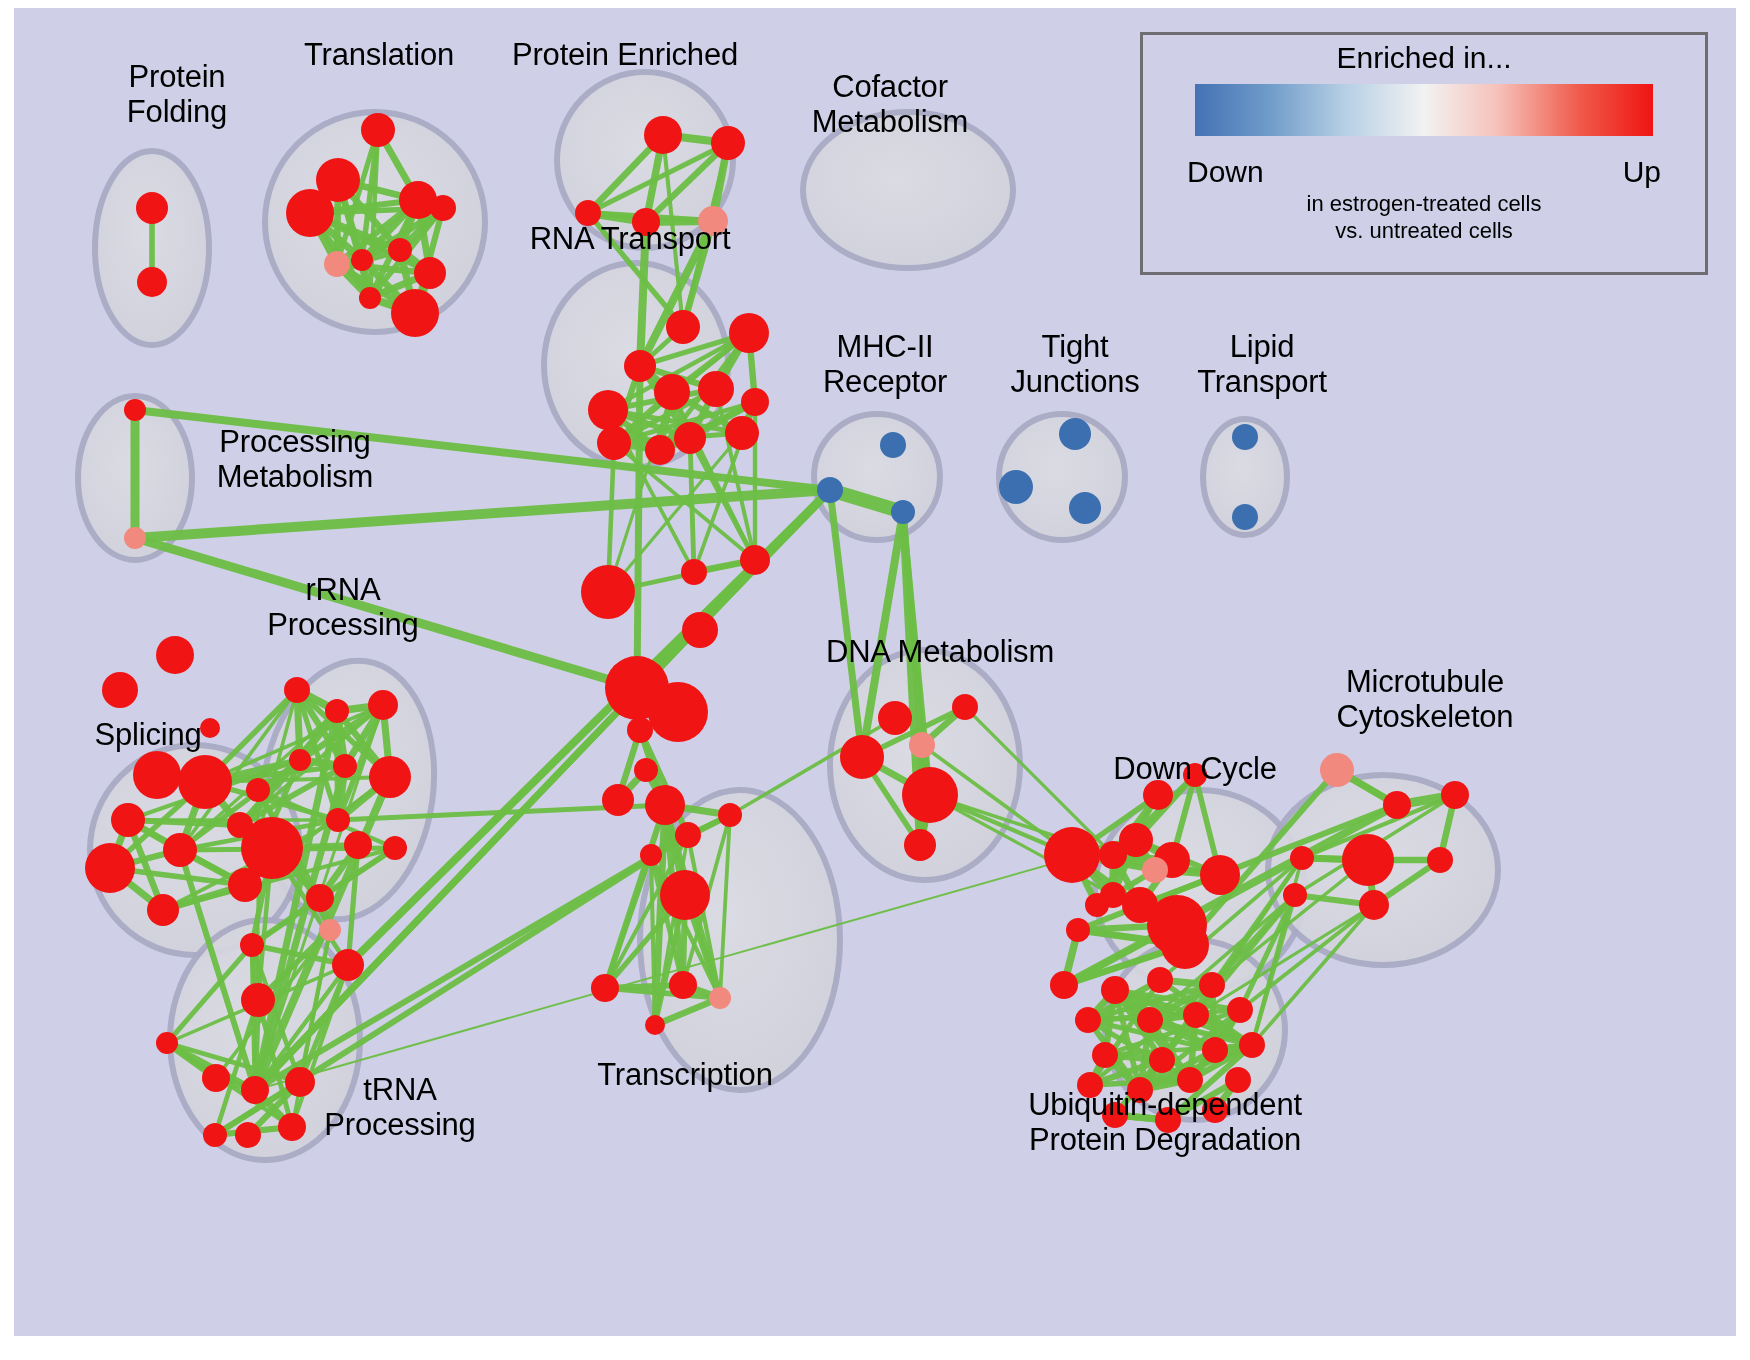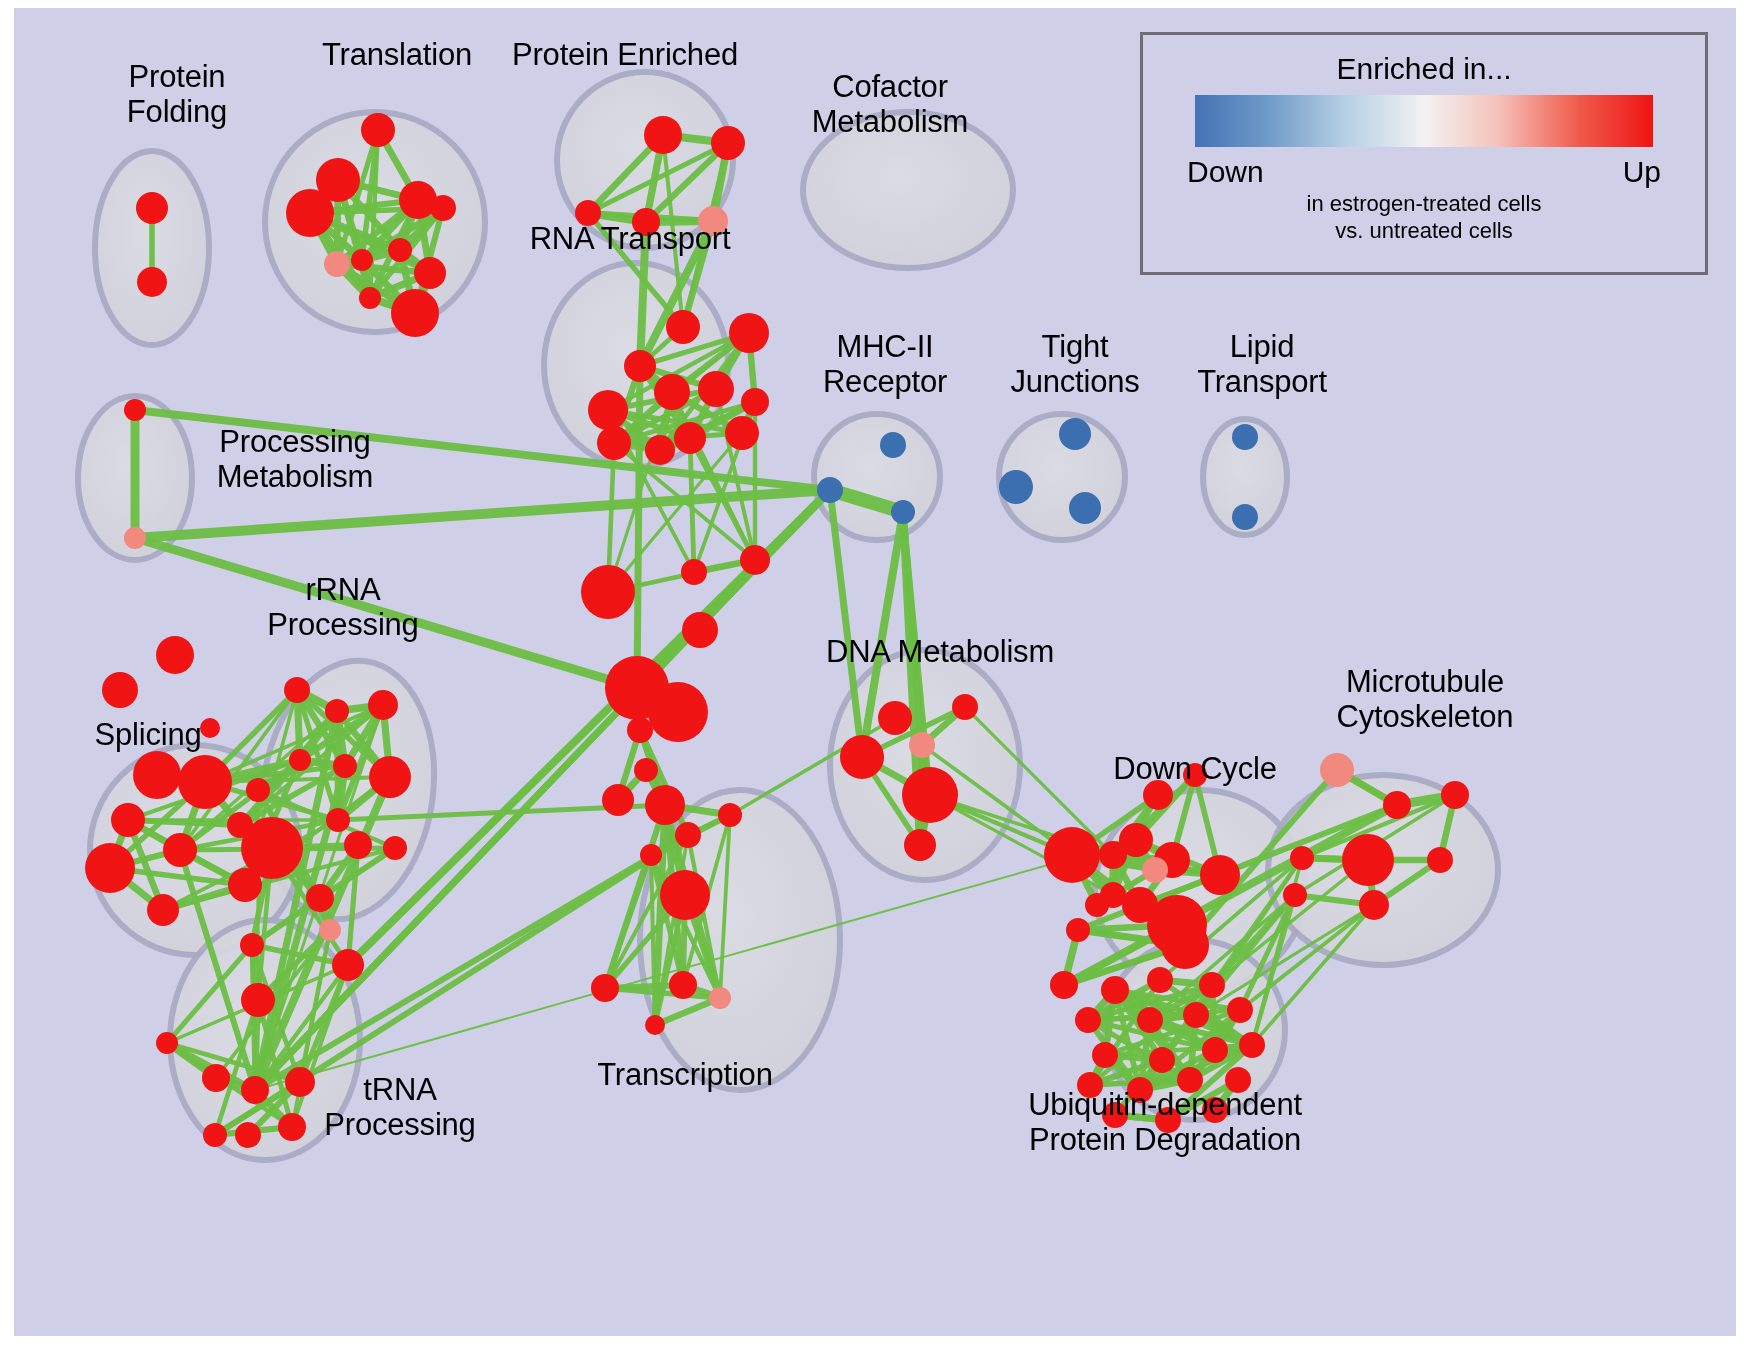--- a/index.html
+++ b/index.html
@@ -3,24 +3,24 @@
 <meta charset="utf-8">
 <style>
   html,body{margin:0;padding:0;background:#ffffff;}
   body{font-family:"Liberation Sans", sans-serif;}
   #stage{position:relative;width:1750px;height:1360px;background:#eab308;overflow:hidden;}
   #canvas{position:absolute;left:0;top:0;width:1750px;height:1360px;display:block;}
   .clabel{position:absolute;color:#000;font-family:"Liberation Sans", sans-serif;
           font-size:31px;line-height:1.12;text-align:center;white-space:pre-line;
           font-weight:400;letter-spacing:-0.2px;}
   #legend{position:absolute;box-sizing:border-box;border:3px solid #6d6d72;background:#cfd0e8;}
-  #legend .ltitle{font-size:30px;text-align:center;color:#000;margin-top:17px;}
+  #legend .ltitle{font-size:30px;text-align:center;color:#000;margin-top:6px;}
   #legend .bar{height:52px;margin:9px 52px 0 52px;
       background:linear-gradient(to right,#4472b4 0%,#6f9bc9 16%,#b7d0e5 33%,#f2f2f2 50%,#f6c2bb 66%,#ef5a4a 84%,#f01414 100%);}
-  #legend .ends{display:flex;justify-content:space-between;padding:8px 44px 0 44px;font-size:30px;}
+  #legend .ends{display:flex;justify-content:space-between;padding:19px 44px 0 44px;font-size:30px;}
   #legend .sub{font-size:22px;text-align:center;line-height:1.15;margin-top:2px;}
 </style>
 </head>
 <body>
 
 <div id="stage">
   <svg id="canvas" viewBox="0 0 1750 1360">
     <defs>
       <radialGradient id="hullg" cx="45%" cy="42%" r="62%">
         <stop offset="0%" stop-color="#dcdce4"></stop>
@@ -570,21 +570,21 @@
         <circle cx="1190" cy="1080" r="13" fill="#f01414"></circle>
         <circle cx="1238" cy="1080" r="13" fill="#f01414"></circle>
         <circle cx="1115" cy="1115" r="13" fill="#f01414"></circle>
         <circle cx="1168" cy="1120" r="13" fill="#f01414"></circle>
         <circle cx="1215" cy="1110" r="13" fill="#f01414"></circle>
       </g>
   </svg>
 
   <div class="clabel" style="left:82px;top:60px;width:190px;">Protein
 Folding</div>
-  <div class="clabel" style="left:302px;top:38px;width:190px;">Translation</div>
+  <div class="clabel" style="left:284px;top:38px;width:190px;">Translation</div>
   <div class="clabel" style="left:500px;top:38px;width:250px;">Protein Enriched</div>
   <div class="clabel" style="left:790px;top:70px;width:200px;">Cofactor
 Metabolism</div>
   <div class="clabel" style="left:505px;top:222px;width:250px;">RNA Transport</div>
   <div class="clabel" style="left:190px;top:425px;width:210px;">Processing
 Metabolism</div>
   <div class="clabel" style="left:790px;top:330px;width:190px;">MHC-II
 Receptor</div>
   <div class="clabel" style="left:985px;top:330px;width:180px;">Tight
 Junctions</div>

